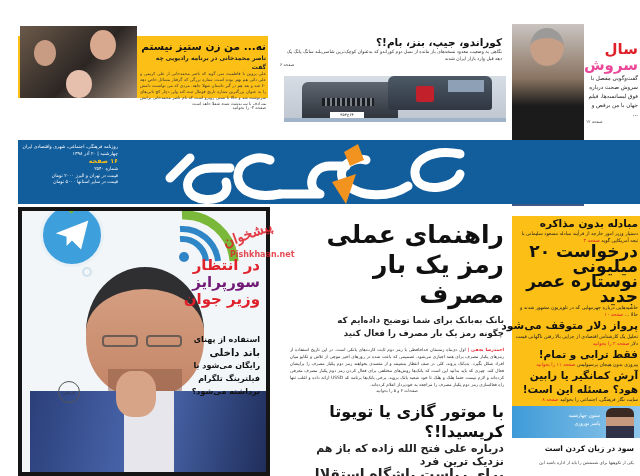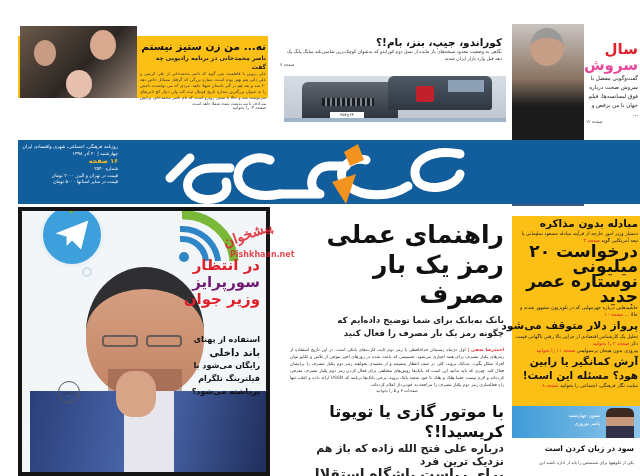--- a/index.html
+++ b/index.html
@@ -176,20 +176,21 @@
   </div>
   <div>
     <div class="hl" style="font-size:17px;line-height:15px">درخواست ۲۰ میلیونی نوستاره عصر جدید</div>
     <div class="tiny" style="text-align:right;font-size:4.8px;line-height:7px;color:#222"><span>حاشیه‌هایی درباره جهرمهایی که در تلویزیون مشهور شدند و حالا ...</span> <span class="red">صفحه ۱۰</span></div>
   </div>
   <div>
     <div class="hl" style="font-size:10.8px;line-height:15px;white-space:nowrap">پرواز دلار متوقف می‌شود</div>
     <div class="tiny" style="text-align:right;font-size:4.8px;line-height:7px;color:#222"><span>تحلیل یک کارشناس اقتصادی از چرایی بالا رفتن ناگهانی قیمت دلار</span> <span class="red">صفحه ۲ را بخوانید</span></div>
   </div>
   <div>
+    <div class="hl" style="font-size:10.5px;line-height:14px">فقط ترابی و تمام!</div>
     <div class="tiny" style="text-align:right;font-size:4.8px;line-height:7px;color:#222"><span>پیروزی بدون هیجان پرسپولیس</span> <span class="red">صفحه ۱۱ را بخوانید</span></div>
   </div>
   <div>
     <div class="hl" style="font-size:10.5px;line-height:14px">آرش کمانگیر یا رابین هود؟ مسئله این است!</div>
     <div class="tiny" style="text-align:right;font-size:4.8px;line-height:7px;color:#222"><span>سایت نگار فرهنگی، اجتماعی را بخوانید</span> <span class="red">صفحه ۸</span></div>
   </div>
 </div>
 
 <div class="abs" id="column-box">
   <div style="position:absolute;left:0;top:0;width:128px;height:32px;background:linear-gradient(90deg,#3e9bd8,#8fc6ea)">

